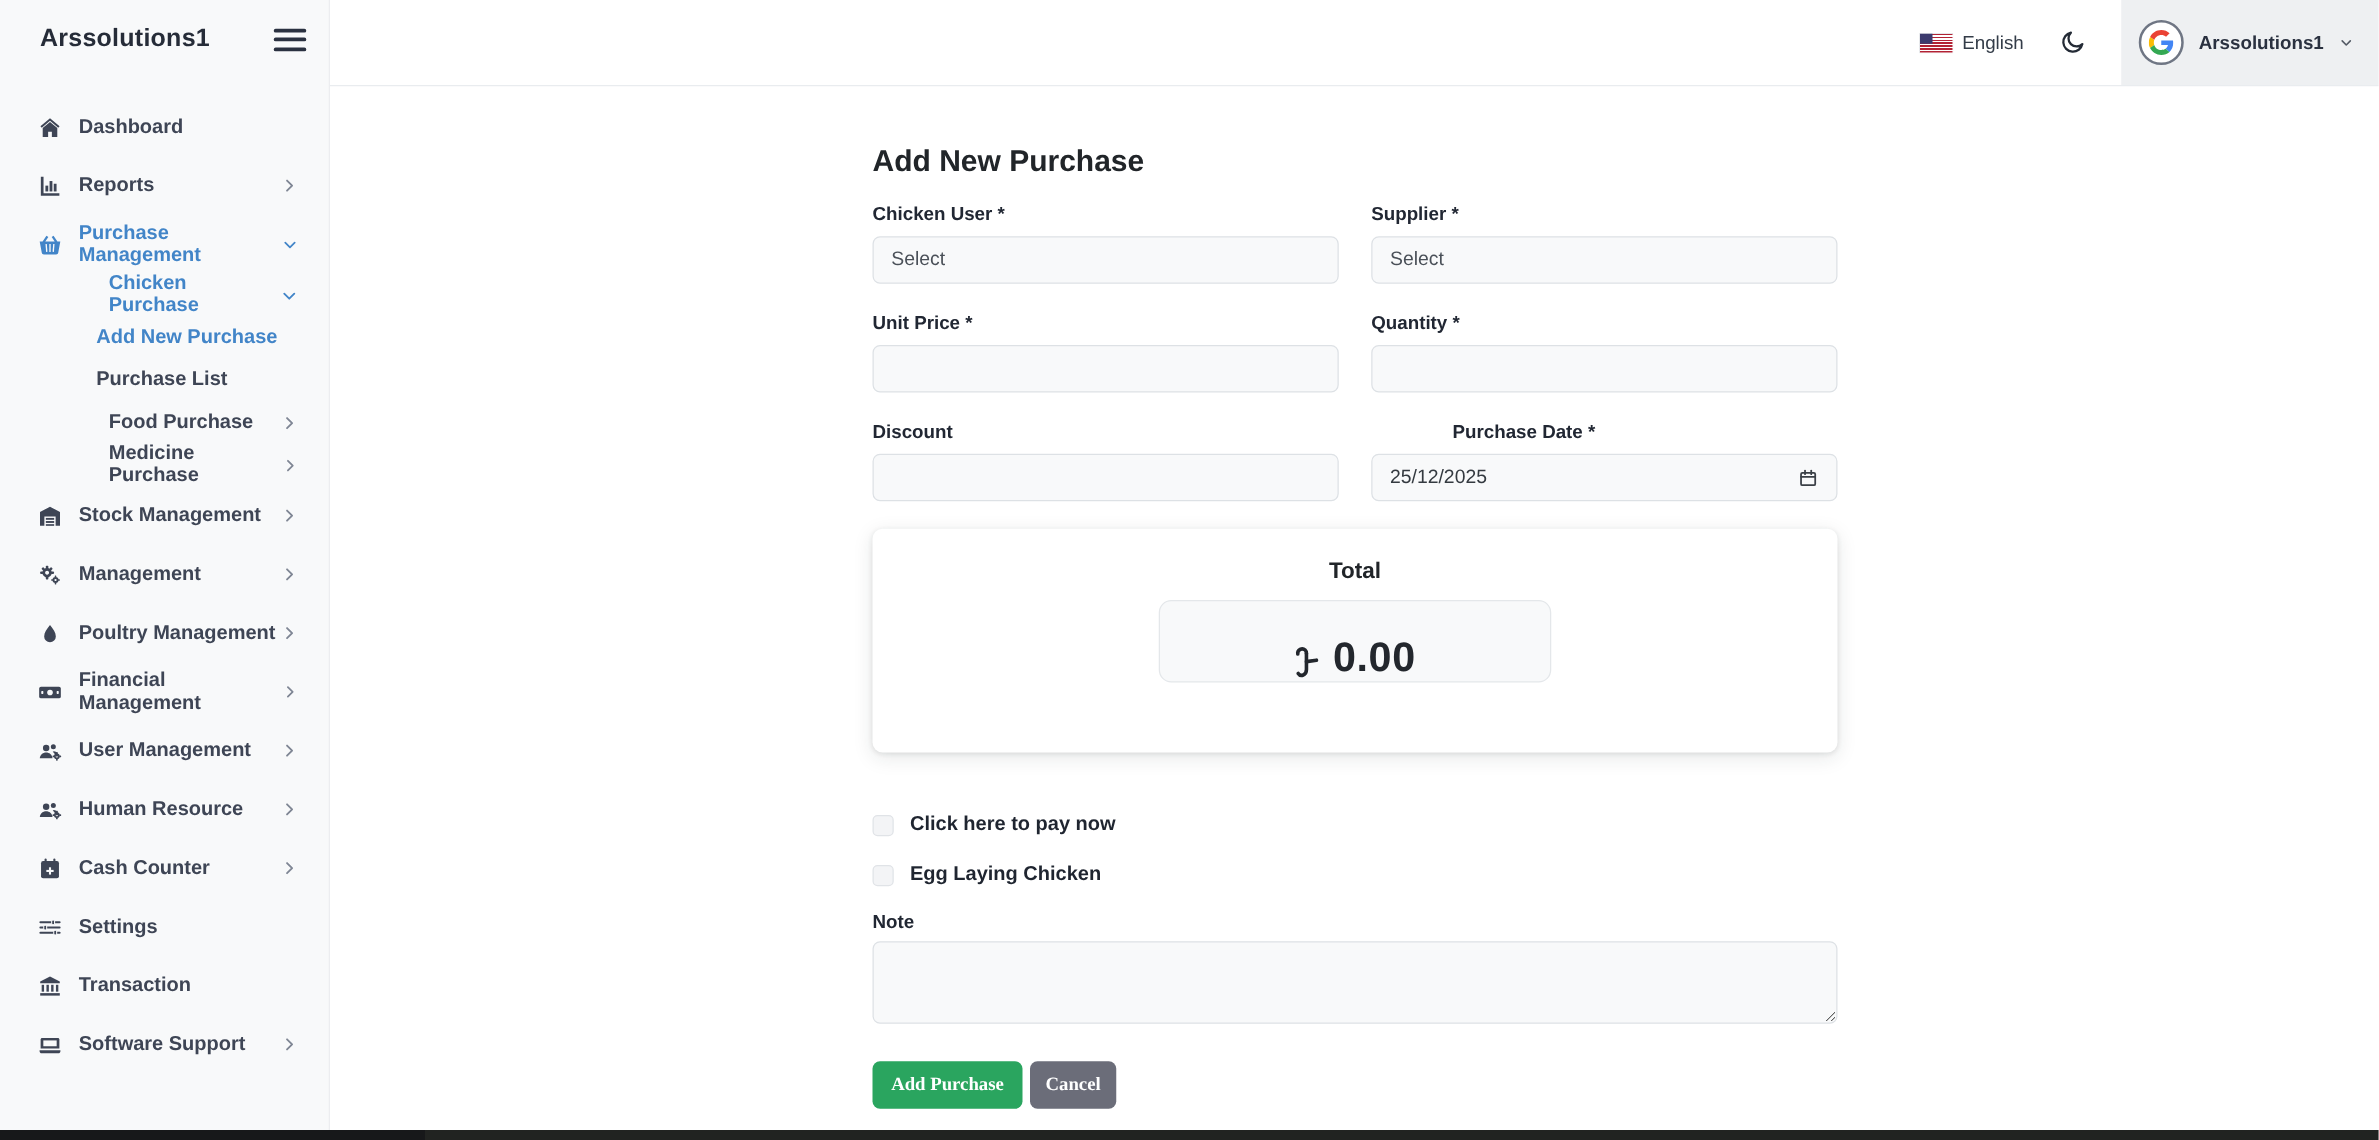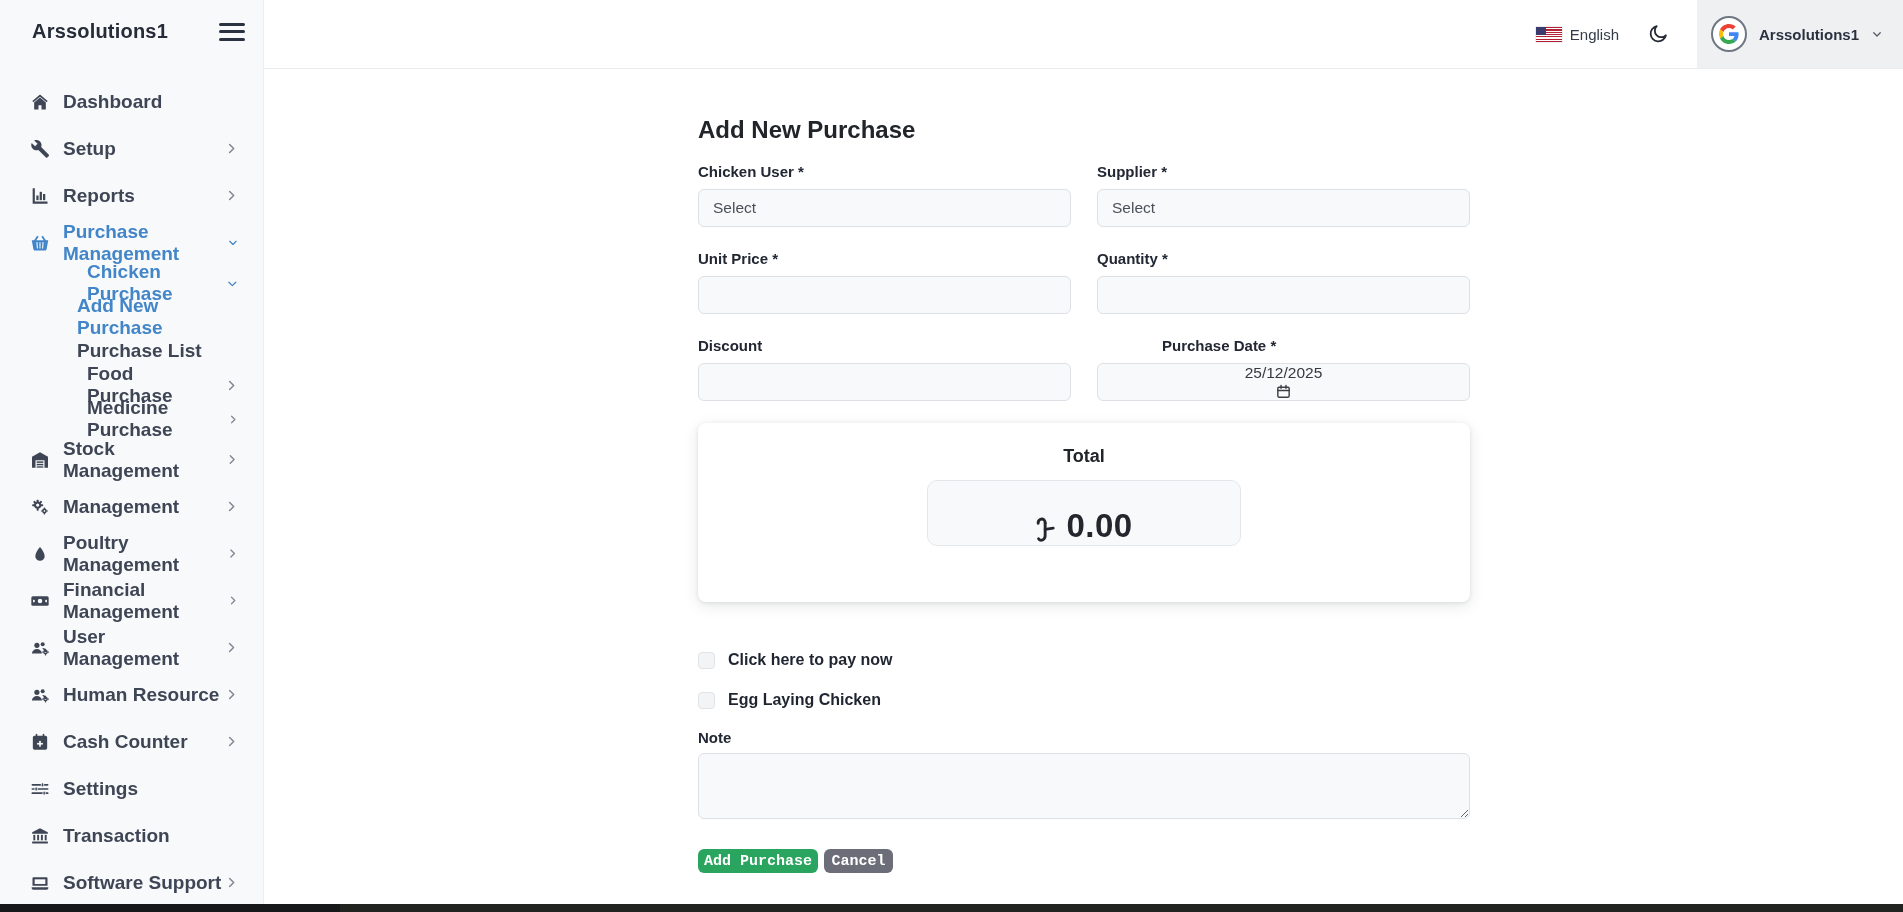--- a/index.html
+++ b/index.html
@@ -10,21 +10,21 @@
   
   .sidebar { position:absolute; left:0; top:0; width:264px; height:904px;
              background:#f8f9fa; border-right:1px solid #ecedf0; }
   .brand-row { display:flex; align-items:center; justify-content:space-between;
                padding:20px 18px 0 32px; }
   .brand-title { font-size:20px; font-weight:700; color:#262c38; letter-spacing:.2px; }
   .hamburger { width:26px; height:20px; display:flex; flex-direction:column; justify-content:space-between; cursor:pointer; padding:1px 0; }
   .hamburger span { display:block; height:3px; border-radius:2px; background:#2a3140; }
   .nav { position:absolute; top:78px; left:0; right:0; }
   .srow { display:flex; align-items:center; height:47px; padding:0 24px 0 30px;
-          color:#3e4555; font-size:19px; font-weight:600; cursor:pointer; }
+          color:#3e4555; font-size:16px; font-weight:600; cursor:pointer; }
   .srow .slabel { margin-left:13px; }
   .srow.sub { height:34px; padding-left:87px; }
   .srow.sub .slabel { margin-left:0; }
   .srow.sub2 { height:34px; padding-left:77px; }
   .srow.sub2 .slabel { margin-left:0; }
   .blue { color:#4285c8; }
   .sicon { width:20px; height:20px; flex:0 0 20px; }
   .chev { width:15px; height:15px; margin-left:auto; color:#7f8694; }
   .blue .chev { color:#4285c8; }
 
@@ -47,41 +47,41 @@
   .chev-sm { width:12px; height:12px; color:#545b66; }
 
   
   .page-title { left:698px; top:116px; font-size:24px; font-weight:700; color:#212529; }
   .flabel { font-size:15px; font-weight:600; color:#212733; height:20px; }
   .finput { height:38px; background:#f8f9fa; border:1px solid #dde1e5; border-radius:6px;
             width:373px; padding:0 14px; font-size:15.5px; color:#343a40;
             display:flex; align-items:center; font-family:"Liberation Sans",sans-serif;text-align:right; }
   input.finput { outline:none; }
   .select-text { color:#4a5058; }
-  .date-input { justify-content:space-between; cursor:pointer;flex-direction:column; }
+  .date-input { justify-content:space-between; cursor:pointer; }
   .cal-icon { width:17px; height:17px; color:#3a3f46; }
 
   .total-card { left:698px; top:423px; width:772px; height:179px; background:#fff;
                 border-radius:8px; box-shadow:0 1px 4px rgba(33,37,41,.10), 0 4px 16px rgba(33,37,41,.10); }
   .total-label { text-align:center; padding-top:23px; font-size:18px; font-weight:700; color:#212529; }
   .total-box { width:314px; height:66px; margin:13px auto 0; background:#f8f9fa;
                border:1px solid #e4e7ea; border-radius:10px; display:flex; align-items:flex-end;
                justify-content:center; gap:9px; }
   .taka { width:22px; height:30px; color:#23272d; }
   .total-amount { font-size:33px; font-weight:700; color:#23272d; letter-spacing:.5px; }
 
   .cbrow { display:flex; align-items:center; cursor:pointer; }
   .cbox { width:17px; height:17px; background:#f3f4f6; border:1px solid #e0e3e7; border-radius:4px; }
   .cblabel { margin-left:13px; font-size:16px; font-weight:600; color:#1f2530; }
 
   .note-area { left:698px; top:753px; width:772px; height:66px; background:#f8f9fa;
                border:1px solid #dde1e5; border-radius:6px; resize:both; font-family:"Liberation Sans",sans-serif;
                font-size:15px; padding:8px 12px; color:#343a40; outline:none; }
-  .btn { height:24px; border:none; border-radius:6px; color:#fff; font-size:15px; font-weight:600;
-         font-family:Liberation Mono, monospace; cursor:pointer; }
+  .btn { height:38px; border:none; border-radius:6px; color:#fff; font-size:15px; font-weight:600;
+         font-family:Liberation Serif, serif; cursor:pointer; }
   .btn-submit { left:698px; top:849px; width:120px; background:#2aa55f; }
   .btn-cancel { left:824px; top:849px; width:69px; background:#6b6d79; }
 
   .bottombar { position:absolute; left:0; top:904px; width:1903px; height:8px; background:#212321; }
   .bottombar .seg-left { position:absolute; left:0; top:0; width:340px; height:8px; background:#17181a; }
 </style>
 </head>
 <body>
 
 <aside class="sidebar">
@@ -96,29 +96,20 @@
   <nav class="nav">
 
     <div class="srow">
       <svg class="sicon" viewBox="0 0 24 24" fill="currentColor">
           <path d="M12 3 2.8 10.8l1.3 1.5L12 5.6l7.9 6.7 1.3-1.5L12 3z"></path>
           <path d="M5 12.5V21h5.2v-5h3.6v5H19v-8.5l-7-5.9-7 5.9z"></path>
         </svg>
       <span class="slabel">Dashboard</span>
     </div>
 
-    <div class="srow">
-      <svg class="sicon" viewBox="0 0 24 24" fill="currentColor">
-          <path d="M22.6 18.9 13.4 9.7c.9-2.2.5-4.9-1.4-6.7C10.1 1.1 7.3.7 5 1.7l4.1 4.1-3 3L2 4.7C1 7 1.4 9.8 3.3 11.7c1.8 1.9 4.5 2.3 6.7 1.4l9.2 9.2c.4.4 1.1.4 1.5 0l1.9-1.9c.4-.4.4-1.1 0-1.5z"></path>
-        </svg>
-      <span class="slabel">Setup</span>
-      <svg class="chev" viewBox="0 0 24 24" fill="none" stroke="currentColor" stroke-width="2.4" stroke-linecap="round" stroke-linejoin="round">
-          <path d="m9 5.5 6.5 6.5L9 18.5"></path>
-        </svg>
-    </div>
 
     <div class="srow">
       <svg class="sicon" viewBox="0 0 24 24" fill="currentColor">
           <path d="M3.2 2.8h2.6v15.8H21v2.6H3.2V2.8z"></path>
           <rect x="7.6" y="11.4" width="2.7" height="5.6"></rect>
           <rect x="11.6" y="7" width="2.7" height="10"></rect>
           <rect x="15.6" y="9.6" width="2.7" height="7.4"></rect>
         </svg>
       <span class="slabel">Reports</span>
       <svg class="chev" viewBox="0 0 24 24" fill="none" stroke="currentColor" stroke-width="2.4" stroke-linecap="round" stroke-linejoin="round">

